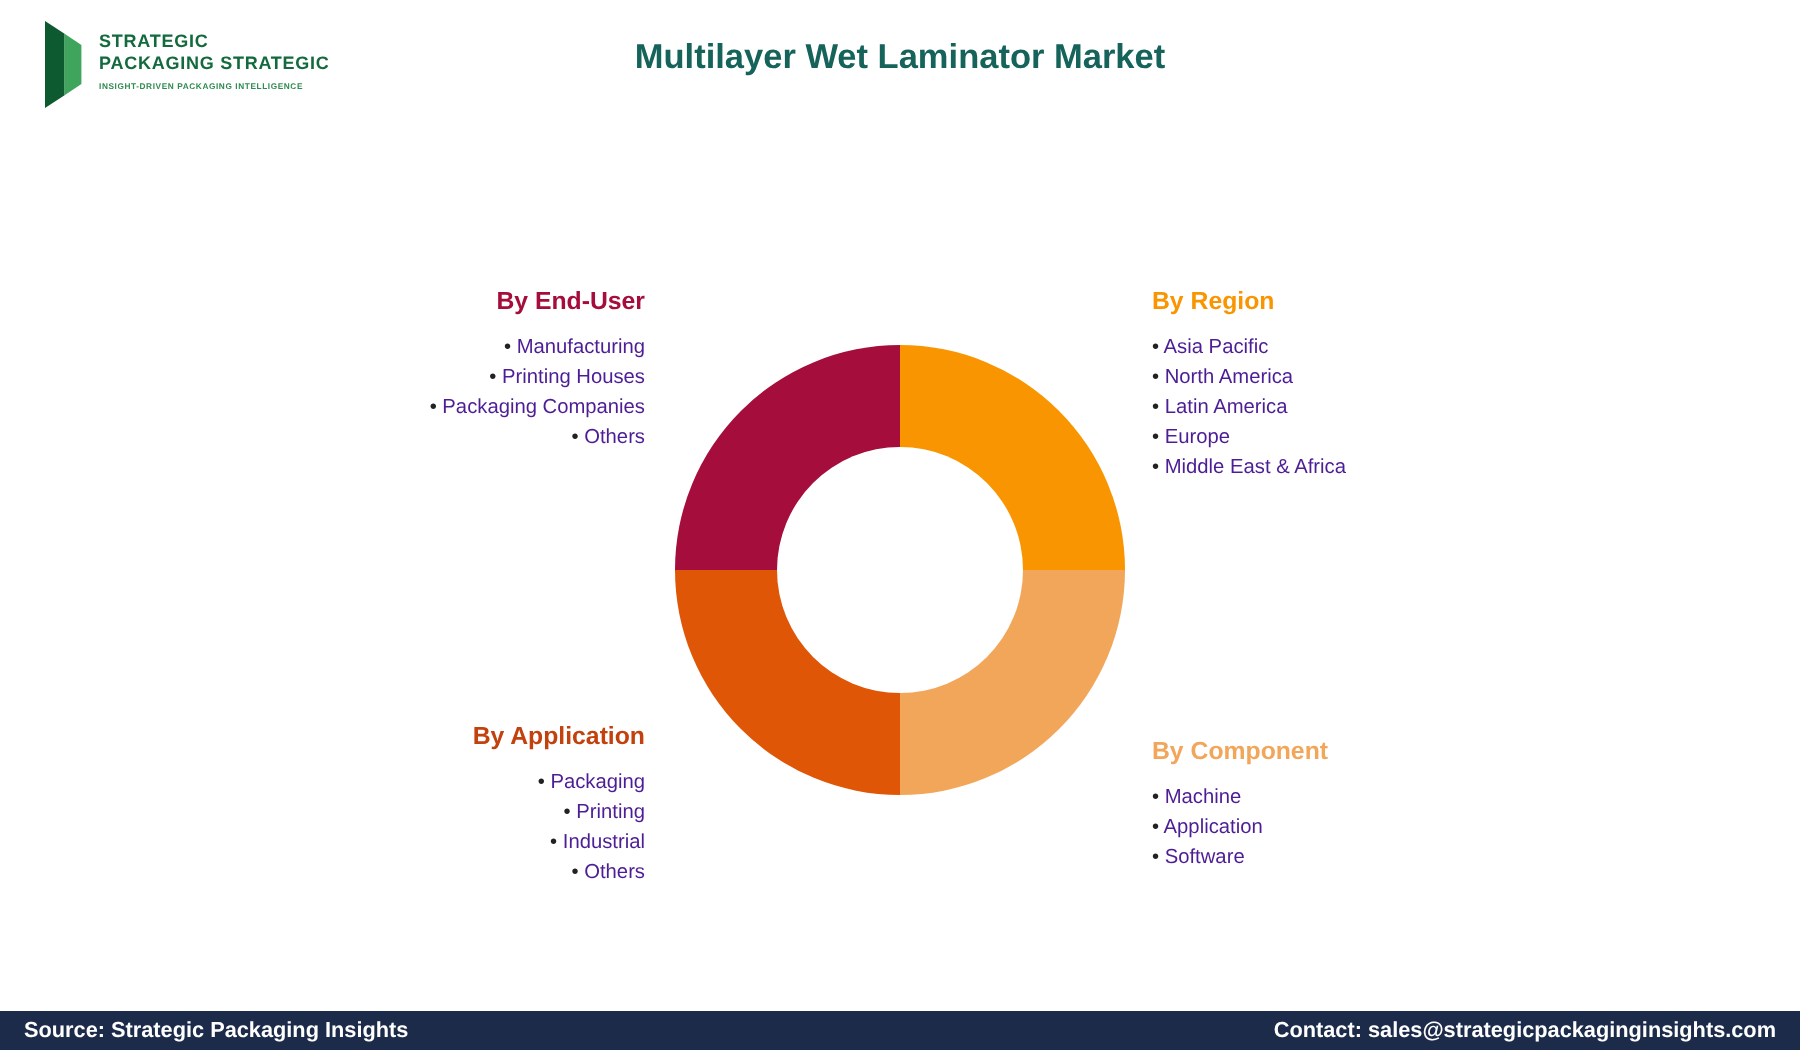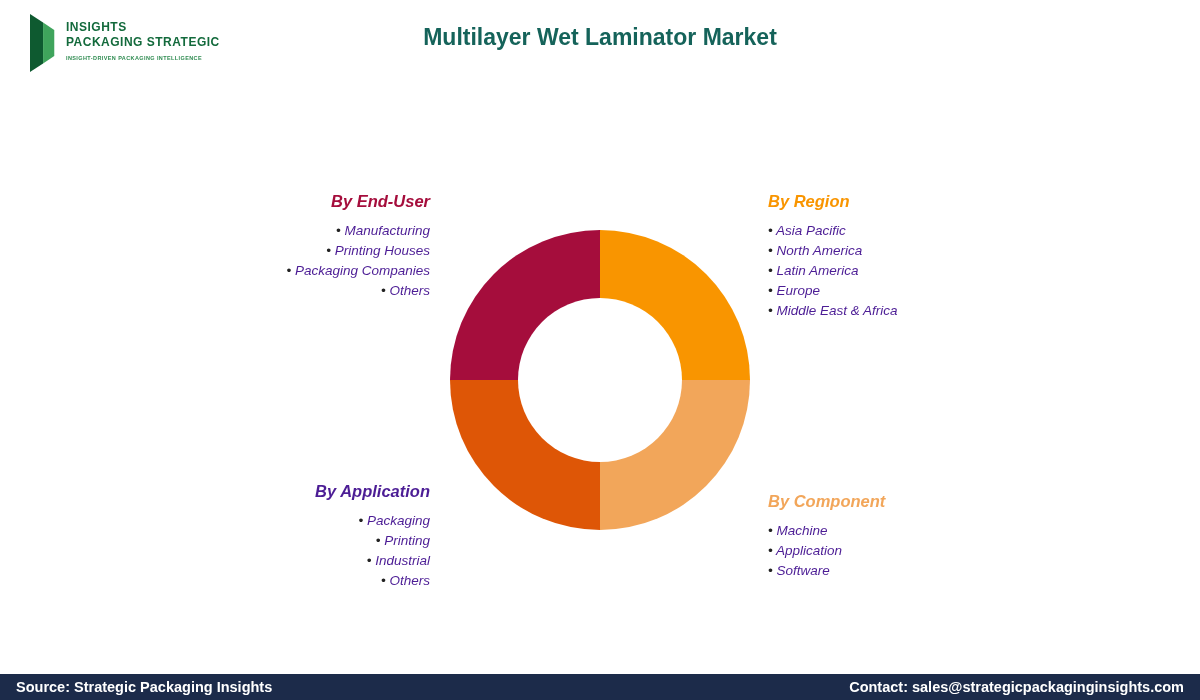--- a/index.html
+++ b/index.html
@@ -64,21 +64,21 @@
     position: absolute;
     left: 68px;
     top: 68px;
     width: 164px;
     height: 164px;
     border-radius: 50%;
     background: #ffffff;
   }
 
   
-  .section { position: absolute; font-style: italic; }
+  .section { position: absolute; }
   .section h2 {
     margin: 0 0 10px 0;
     font-size: 16.5px;
     font-weight: bold;
   }
   .section ul {
     margin: 0; padding: 0;
     list-style: none;
   }
   .section li {
@@ -117,21 +117,21 @@
 <div class="page">
 
   <div class="logo">
     <span>
       <svg width="28" height="62" viewBox="0 0 30 62">
         <polygon points="0,0 14,9 14,53 0,62" fill="#0E5A30"></polygon>
         <polygon points="14,9 26,17 26,45 14,53" fill="#3FA45C"></polygon>
       </svg>
     </span>
     <div class="logo-text-block">
-      <div class="logo-line">INSIGHTS</div>
+      <div class="logo-line">STRATEGIC</div>
       <div class="logo-line">PACKAGING STRATEGIC</div>
       <div class="logo-tagline">INSIGHT-DRIVEN PACKAGING INTELLIGENCE</div>
     </div>
   </div>
 
   <div class="page-title">Multilayer Wet Laminator Market</div>
 
   <div class="donut-wrap">
     <div class="donut" style="background: conic-gradient(rgb(249, 149, 0) 0deg, rgb(249, 149, 0) 90deg, rgb(242, 166, 90) 90deg, rgb(242, 166, 90) 180deg, rgb(222, 86, 6) 180deg, rgb(222, 86, 6) 270deg, rgb(165, 13, 60) 270deg, rgb(165, 13, 60) 360deg);"></div>
     <div class="donut-hole"></div>
@@ -152,21 +152,21 @@
     <ul>
       <li>Asia Pacific</li>
       <li>North America</li>
       <li>Latin America</li>
       <li>Europe</li>
       <li>Middle East &amp; Africa</li>
     </ul>
   </div>
 
   <div class="section sec-left sec-application">
-    <h2 style="color: #4c1d95;">By Application</h2>
+    <h2 style="color: #c2410c;">By Application</h2>
     <ul>
       <li>Packaging</li>
       <li>Printing</li>
       <li>Industrial</li>
       <li>Others</li>
     </ul>
   </div>
 
   <div class="section sec-right sec-component">
     <h2 style="color: rgb(242, 166, 90);">By Component</h2>

